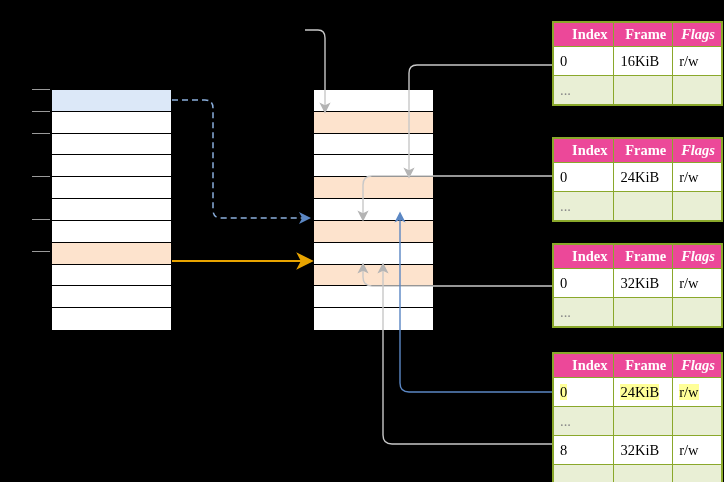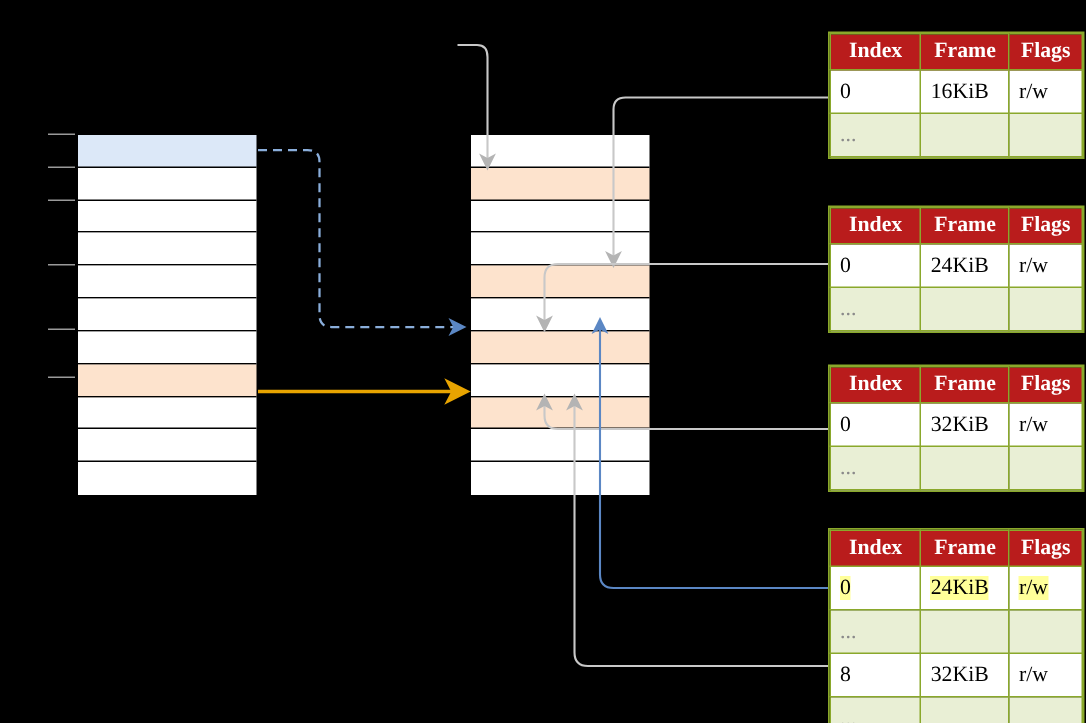--- a/index.html
+++ b/index.html
@@ -18,32 +18,32 @@
 
   
   .kib-label{position:absolute;background:#fdebcb;border:none;
              display:flex;align-items:center;justify-content:center;
              font-size:14px;color:#000;}
 
   
   .ptable{position:absolute;border:1px solid #8aa82b;border-collapse:collapse;
           box-sizing:border-box;}
   .ptable table{border-collapse:collapse;width:100%;}
-  .ptable th{background:#b91c1c;color:#fff;font-weight:bold;font-size:14.5px;
-             text-align:center;padding:3px 6px;border:1px solid #8aa82b;
+  .ptable th{background:#ec4899;color:#fff;font-weight:bold;font-size:14.5px;
+             text-align:right;padding:3px 6px;border:1px solid #8aa82b;
              font-family:"Liberation Serif",serif;}
   .ptable td{background:#fff;color:#000;font-size:14.5px;text-align:left;
              padding:3px 6px;border:1px solid #8aa82b;
              font-family:"Liberation Serif",serif;height:22px;}
   .ptable tr.ellipsis td{background:#e9efd5;color:#8a8a8a;}
   .ptable td span.hl{background:#ffff99;}
 
   .col-index{width:36%;}
   .col-frame{width:35%;}
-  .col-flags{width:29%;}
+  .col-flags{width:29%;font-style:italic;}
 
   
   #wires{position:absolute;left:0;top:0;width:724px;height:482px;
          pointer-events:none;}
 </style>
 </head>
 <body>
 
 <div id="stage">
 

